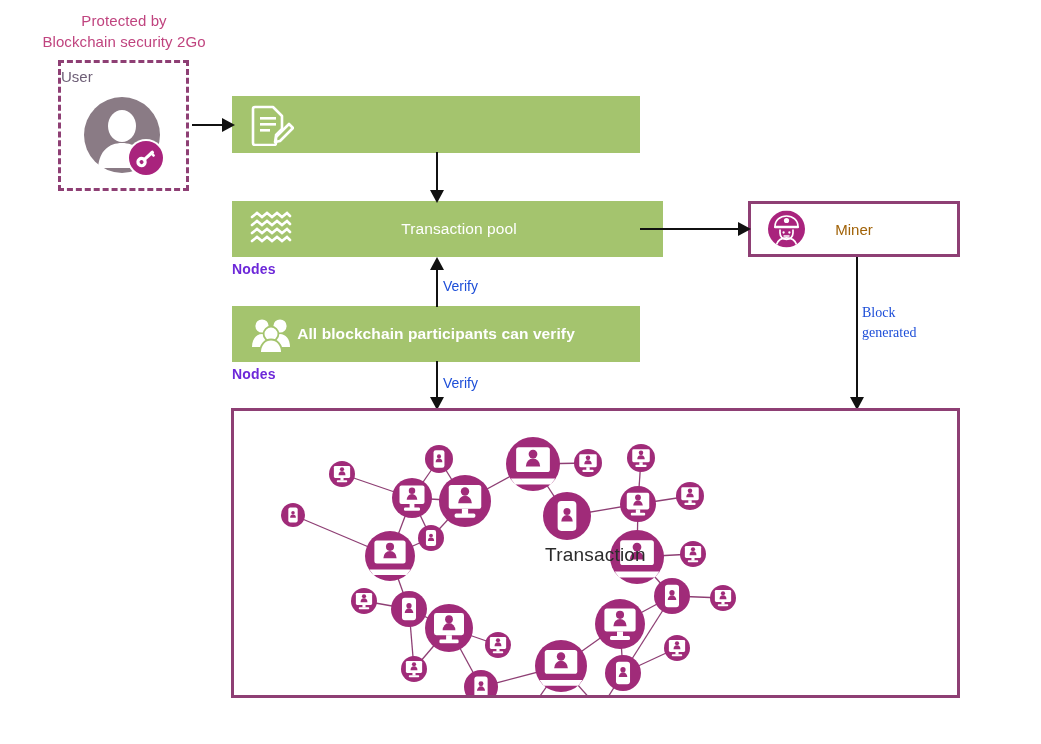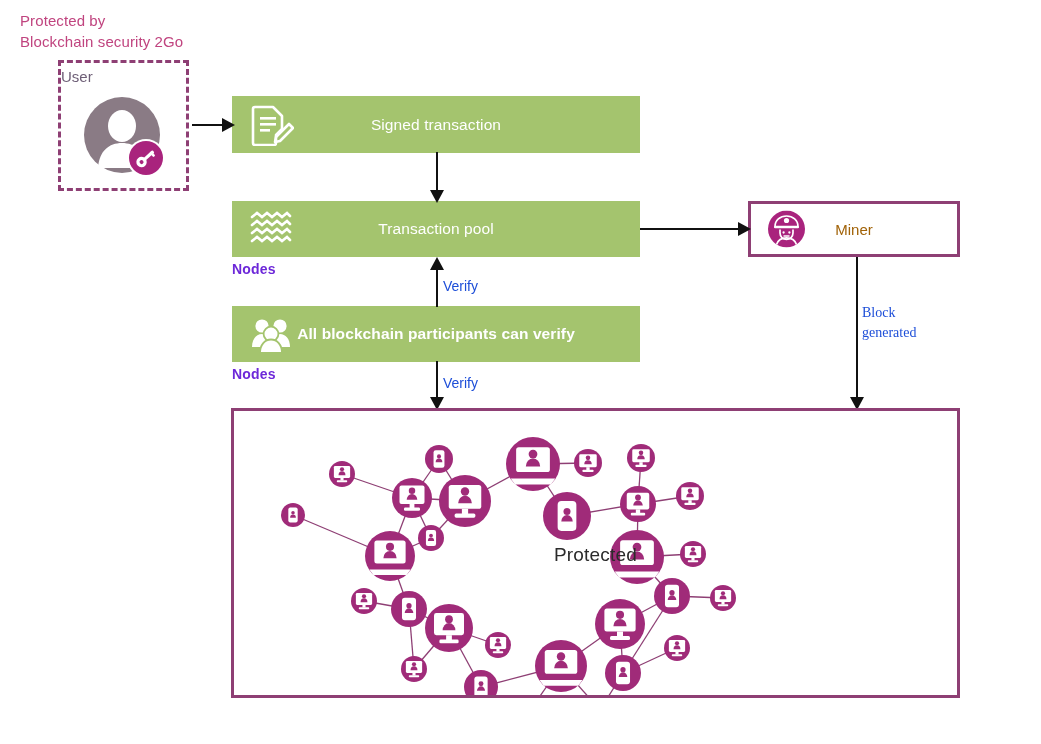--- a/index.html
+++ b/index.html
@@ -17,21 +17,21 @@
     background: #ffffff;
     overflow: hidden;
   }
 
   
   .protected-caption {
     position: absolute;
     left: 20px;
     top: 10px;
     width: 208px;
-    text-align: left;
+    text-align: center;
     color: #c0447f;
     font-size: 15px;
     line-height: 21px;
     letter-spacing: .1px;
   }
 
   
   .user-box {
     position: absolute;
     left: 58px;
@@ -192,24 +192,23 @@
   </div>
 
   <div class="greenbar" style="left:232px; top:96px; width:408px; height:57px;">
     <svg class="bar-icon" viewBox="0 0 46 42">
       <path d="M7 3 h18 l9 9 v13 l-6 6 v8 a2 2 0 0 1 -2 2 h-19 a2 2 0 0 1 -2 -2 v-34 a2 2 0 0 1 2 -2 z" fill="none" stroke="#ffffff" stroke-width="2.6" stroke-linejoin="round"></path>
       <rect x="12" y="13" width="16" height="2.6" fill="#ffffff"></rect>
       <rect x="12" y="19" width="16" height="2.6" fill="#ffffff"></rect>
       <rect x="12" y="25" width="10" height="2.6" fill="#ffffff"></rect>
       <path d="M41 20 l4 4 l-13 13 l-5 1 l1 -5 z" fill="none" stroke="#ffffff" stroke-width="2.6" stroke-linejoin="round"></path>
     </svg>
-    <span class="bar-label">Signed transaction</span>
   </div>
 
-  <div class="greenbar" style="left:232px; top:201px; width:408px; height:56px;">
+  <div class="greenbar" style="left:232px; top:201px; width:408px; height:56px;padding-left:23px;">
     <svg class="bar-icon" viewBox="0 0 46 42">
       <g fill="none" stroke="#ffffff" stroke-width="2.6" stroke-linecap="round">
         <path d="M4 9 l5 -4 l5 4 l5 -4 l5 4 l5 -4 l5 4 l5 -4 l3 3"></path>
         <path d="M4 17 l5 -4 l5 4 l5 -4 l5 4 l5 -4 l5 4 l5 -4 l3 3"></path>
         <path d="M4 25 l5 -4 l5 4 l5 -4 l5 4 l5 -4 l5 4 l5 -4 l3 3"></path>
         <path d="M4 33 l5 -4 l5 4 l5 -4 l5 4 l5 -4 l5 4 l5 -4 l3 3"></path>
       </g>
     </svg>
     <span class="bar-label">Transaction pool</span>
   </div>
@@ -524,16 +523,16 @@
           <g>
             <circle cx="366" cy="299" r="13" fill="#a02b79"></circle>
             <rect x="357.875" y="290.94" width="16.25" height="11.96" rx="1.3" fill="#ffffff"></rect>
             <circle cx="366" cy="294.24096000000003" r="2.10496" fill="#a02b79"></circle>
             <path d="M362.55552,300.17312000000004 a3.4444800000000004,3.827200000000001 0 0 1 6.888960000000001,0 z" fill="#a02b79"></path>
             <rect x="364.44" y="302.9" width="3.12" height="2.6" fill="#ffffff"></rect>
             <rect x="360.8" y="305.24" width="10.4" height="2.08" rx="0.78" fill="#ffffff"></rect>
           </g>
         </g>
     </svg>
-    <div class="blockchain-label">Protected</div>
+    <div class="blockchain-label">Transaction</div>
   </div>
 
 </div>
 
 </body></html>

